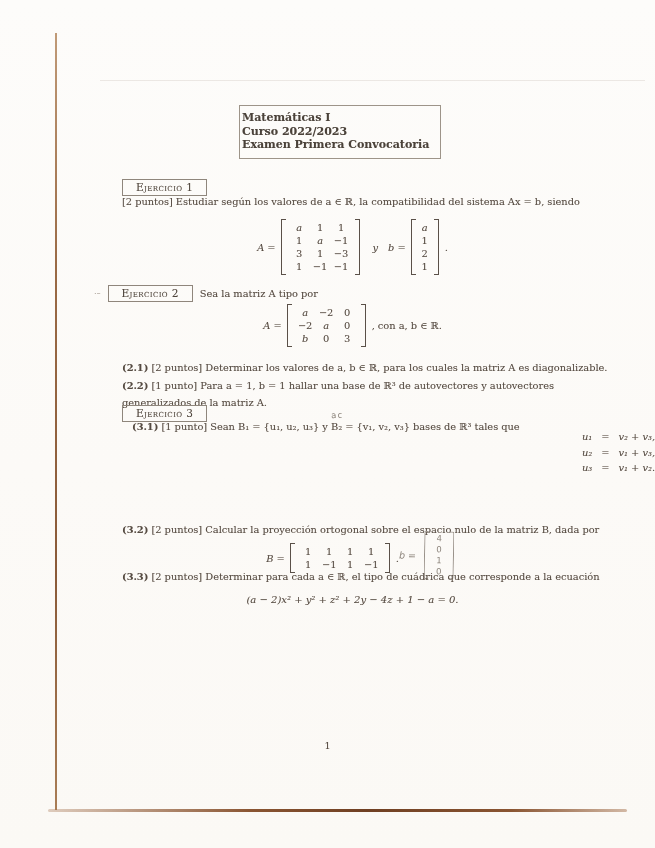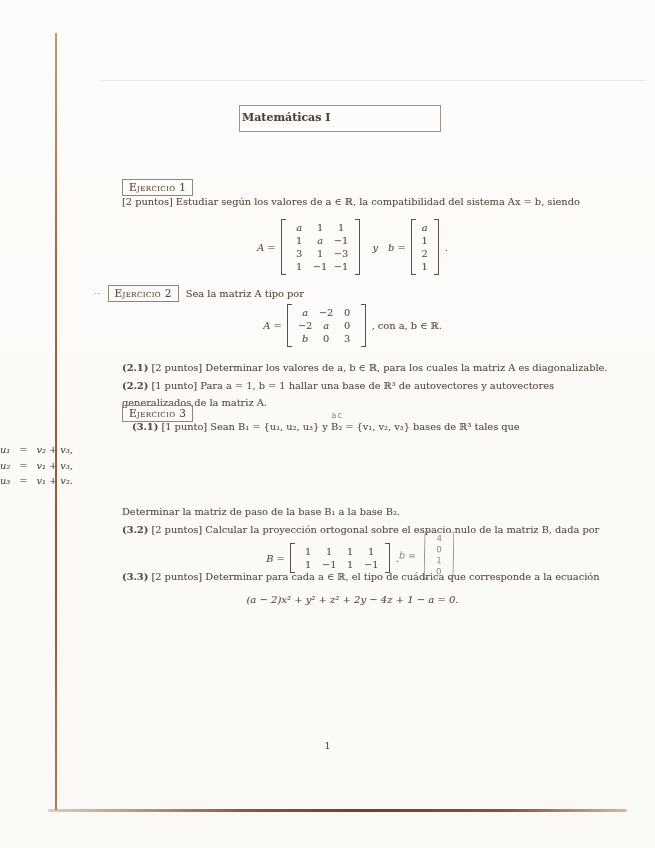--- a/index.html
+++ b/index.html
@@ -12,41 +12,41 @@
   }
   .vline{position:absolute;left:55px;top:33px;width:2px;height:777px;
     background:linear-gradient(180deg,#c09a77,#9a6a45 30%,#8a5a38 70%,#a97d55);}
   .bline{position:absolute;left:48px;top:809px;width:579px;height:3px;border-radius:2px;
     background:linear-gradient(90deg,rgba(170,120,85,0.35),#8a5532 35%,#6f3f22 55%,#8a5532 80%,rgba(170,120,85,0.5));}
   .faintline{position:absolute;left:100px;top:80px;width:545px;height:1px;background:rgba(160,145,130,0.18);}
 
   .title-box{position:absolute;left:239px;top:105px;width:196px;border:1px solid #9d9489;
     padding:5px 2px 6px;text-align:left;font-weight:bold;font-size:11px;line-height:13.5px;color:#4a423a;}
 
-  .ej-box{display:inline-block;border:1px solid #8f867c;padding:1px 6px 2px;
+  .ej-box{display:inline-block;border:1px solid #8f867c;padding:1px 13px 2px;
     font-variant:small-caps;font-size:10.5px;letter-spacing:0.4px;color:#4f463d;background:transparent;}
   .abs{position:absolute;}
 
   .para{position:absolute;font-size:9.8px;line-height:16.5px;}
   .nowrap{white-space:nowrap;}
   .blabel{font-weight:bold;}
 
   .display{position:absolute;left:60px;width:585px;display:flex;justify-content:center;align-items:center;font-size:9.8px;}
   .mat{display:inline-flex;align-items:stretch;margin:0 3px;}
   .lb{width:4px;border-left:1.3px solid #5a5048;border-top:1.3px solid #5a5048;border-bottom:1.3px solid #5a5048;}
   .rb{width:4px;border-right:1.3px solid #5a5048;border-top:1.3px solid #5a5048;border-bottom:1.3px solid #5a5048;}
   .mbody{display:flex;flex-direction:column;justify-content:center;padding:2px 3px;}
   .mrow{display:flex;justify-content:center;}
   .mcell{min-width:19px;text-align:center;line-height:13px;padding:0 1px;}
   .vec .mcell{min-width:10px;}
   .var{font-style:italic;}
   .mlabel{font-style:italic;margin-right:2px;}
   .msuffix{margin-left:3px;}
 
-  .align-wrap{position:absolute;left:0;top:444px;width:655px;display:flex;justify-content:flex-start;}
+  .align-wrap{position:absolute;left:0;top:431px;width:655px;display:flex;justify-content:flex-end;}
   .align-grid{display:grid;grid-template-columns:auto auto auto;column-gap:9px;row-gap:4.5px;
     font-style:italic;font-size:9.8px;}
   .alhs{text-align:right;}
   .arhs{text-align:left;}
 
   .eqline{font-style:italic;font-size:10px;}
 
   .hand{font-family:"DejaVu Sans","Liberation Sans",sans-serif;color:#8d857c;text-shadow:none;}
   .hand-ac{position:absolute;left:331px;top:410px;font-size:8.5px;letter-spacing:1.5px;transform:rotate(-3deg);}
   .hand-tick{font-size:8px;color:#9a8f85;transform:rotate(-10deg);display:inline-block;}
@@ -64,20 +64,22 @@
 <body>
 
 <div class="page">
 
   <div class="vline"></div>
   <div class="bline"></div>
   <div class="faintline"></div>
 
   <div class="title-box">
     <div>Matemáticas I</div>
+    <div>Curso 2022/2023</div>
+    <div>Examen Primera Convocatoria</div>
   </div>
 
   <div class="abs" style="left:122px;top:176px;">
     <span class="ej-box">Ejercicio 1</span>
   </div>
   <div class="para nowrap" style="left:122px;top:194px;text-align:right;">[2 puntos] Estudiar según los valores de a ∈ ℝ, la compatibilidad del sistema Ax = b, siendo</div>
 
   <div class="display" style="top:219px;">
     <span class="mlabel">A =</span>
     <span class="mat">
@@ -184,21 +186,20 @@
       <span class="arhs">v₂ + v₃,</span>
       <span class="alhs">u₂</span>
       <span>=</span>
       <span class="arhs">v₁ + v₃,</span>
       <span class="alhs">u₃</span>
       <span>=</span>
       <span class="arhs">v₁ + v₂.</span>
     </div>
   </div>
 
-  <div class="para nowrap" style="left:122px;top:504px;">Determinar la matriz de paso de la base B₁ a la base B₂.</div>
 
   <div class="para nowrap" style="left:122px;top:522px;">
     <span class="blabel">(3.2)</span><span> [2 puntos] Calcular la proyección ortogonal sobre el espacio nulo de la matriz B, dada por</span>
   </div>
 
   <div class="display" style="top:543px;left:40px;width:585px;">
     <span class="mlabel">B =</span>
     <span class="mat">
       <span class="lb"></span>
       <span class="mbody">

